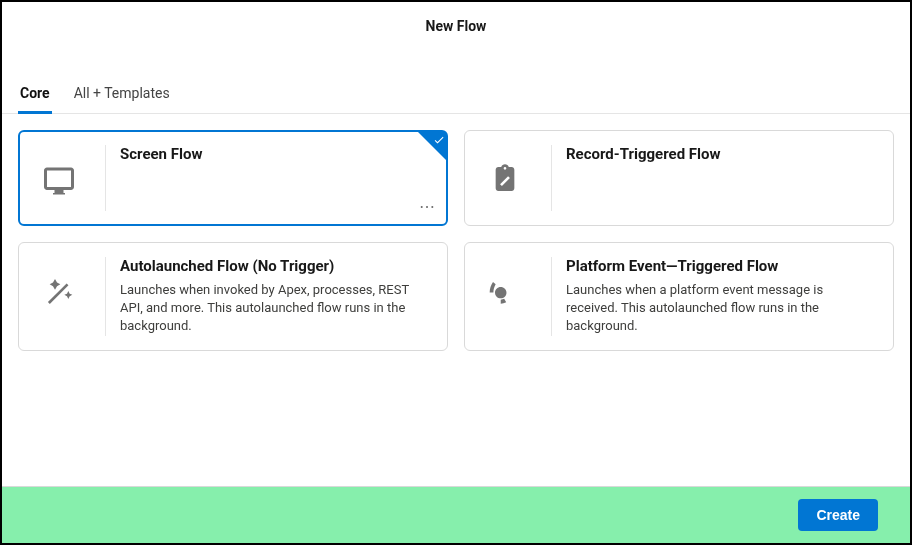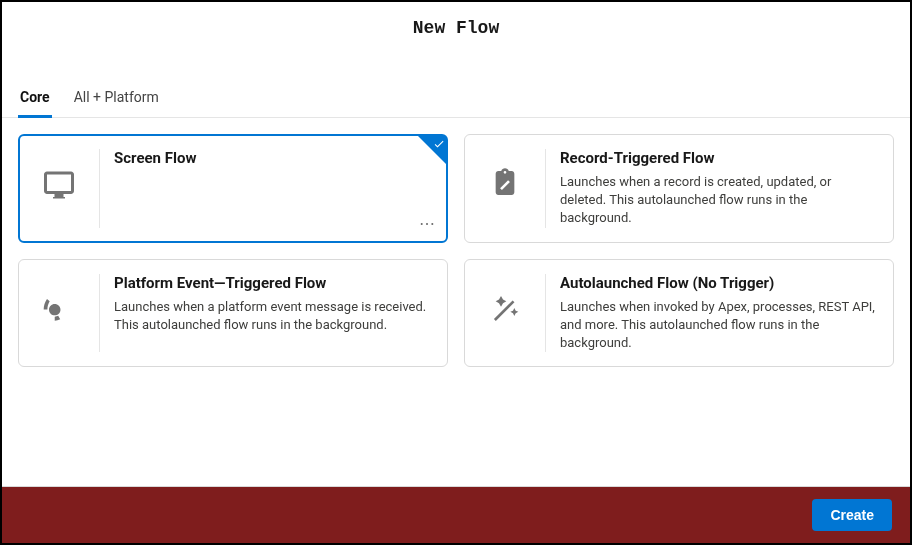--- a/index.html
+++ b/index.html
@@ -11,23 +11,22 @@
       display: flex;
       flex-direction: column;
       background: #fff;
       color: #181818;
     }
     .header {
       text-align: center;
       padding: 16px 0 14px;
     }
     .header h1 {
-      font-size: 18px;
+      font-size: 14px;
       font-weight: 700;
-      font-family: Liberation Mono, monospace;
     }
     .tabs {
       display: flex;
       gap: 20px;
       padding: 0 16px;
       border-bottom: 1px solid #e5e5e5;
       margin-top: 36px;
     }
     .tab {
       padding: 0 2px 10px;
@@ -52,21 +51,21 @@
     .grid {
       display: grid;
       grid-template-columns: 1fr 1fr;
       gap: 16px;
     }
     .card {
       border: 1px solid #d9d9d9;
       border-radius: 6px;
       padding: 14px 16px 14px 14px;
       display: flex;
-      gap: 14px;
+      gap: 20px;
       cursor: pointer;
       position: relative;
       background: #fff;
       min-height: 96px;
     }
     .card.selected {
       border: 2px solid #0176d3;
       padding: 13px 15px 13px 13px;
     }
     .checkcorner {
@@ -116,22 +115,22 @@
     .ellipsis {
       position: absolute;
       right: 10px;
       bottom: 8px;
       color: #747474;
       font-size: 16px;
       letter-spacing: 1px;
     }
     .footer {
       border-top: 1px solid #d9d9d9;
-      background: #7f1d1d;
-      padding: 12px 18px;
+      background: #86efac;
+      padding: 12px 32px;
       display: flex;
       justify-content: flex-end;
     }
     .btn-primary {
       background: #0176d3;
       color: #fff;
       border: none;
       border-radius: 4px;
       padding: 8px 18px;
       font-size: 14px;
@@ -141,21 +140,21 @@
   </style>
 </head>
 <body>
 
 <div class="header">
   <h1>New Flow</h1>
 </div>
 
 <div class="tabs">
   <div class="tab active">Core</div>
-  <div class="tab">All + Platform</div>
+  <div class="tab">All + Templates</div>
 </div>
 
 <div class="content">
   <div class="grid">
 
     <div class="card selected">
       <div class="checkcorner">
         <svg width="12" height="12" viewBox="0 0 24 24">
             <path fill="#fff" d="M9 16.2 4.8 12l-1.4 1.4L9 19 21 7l-1.4-1.4z"></path>
           </svg>
@@ -174,47 +173,46 @@
     <div class="card">
       <div class="iconwrap">
         <svg width="32" height="32" viewBox="0 0 24 24">
             <path d="M17 3h-2.18C14.4 1.84 13.3 1 12 1s-2.4.84-2.82 2H7c-1.1 0-2 .9-2 2v14c0 1.1.9 2 2 2h10c1.1 0 2-.9 2-2V5c0-1.1-.9-2-2-2zm-5 0c.55 0 1 .45 1 1s-.45 1-1 1-1-.45-1-1 .45-1 1-1zm2.71 10.29-5 5-1.42-1.42 5-5 1.42 1.42zM9 12.5c-.83 0-1.5-.67-1.5-1.5S8.17 9.5 9 9.5s1.5.67 1.5 1.5S9.83 12.5 9 12.5z" opacity="0"></path>
             <path d="M17 3h-2.18C14.4 1.84 13.3 1 12 1s-2.4.84-2.82 2H7c-1.1 0-2 .9-2 2v14c0 1.1.9 2 2 2h10c1.1 0 2-.9 2-2V5c0-1.1-.9-2-2-2zm-5 0c.55 0 1 .45 1 1s-.45 1-1 1-1-.45-1-1 .45-1 1-1zm3.3 13.7-6-6 1.4-1.4 6 6-1.4 1.4z" opacity="0"></path>
             <path d="M17 3h-2.18C14.4 1.84 13.3 1 12 1s-2.4.84-2.82 2H7c-1.1 0-2 .9-2 2v14c0 1.1.9 2 2 2h10c1.1 0 2-.9 2-2V5c0-1.1-.9-2-2-2zm-5 0c.55 0 1 .45 1 1s-.45 1-1 1-1-.45-1-1 .45-1 1-1zM9.7 17.3l-1.4-1.4 6-6 1.4 1.4-6 6z"></path>
           </svg>
       </div>
       <div class="card-body">
         <div class="card-title">Record-Triggered Flow</div>
-        <div class="card-desc">Launches when a record is created, updated, or deleted. This autolaunched flow runs in the background.</div>
-      </div>
-    </div>
-
+      </div>
+    </div>
+
+
+    <div class="card">
+      <div class="iconwrap">
+        <svg width="32" height="32" viewBox="0 0 24 24">
+            <path d="M7.5 5.6 9 3l1.5 2.6L13 7l-2.5 1.4L9 11l-1.5-2.6L5 7l2.5-1.4zM19 12l1 2 2 .9-2 1.1-1 2-1-2-2-1.1 2-.9 1-2zM17.7 6.3l-14 14 1.4 1.4 14-14-1.4-1.4z"></path>
+          </svg>
+      </div>
+      <div class="card-body">
+        <div class="card-title">Autolaunched Flow (No Trigger)</div>
+        <div class="card-desc">Launches when invoked by Apex, processes, REST API, and more. This autolaunched flow runs in the background.</div>
+      </div>
+    </div>
 
     <div class="card">
       <div class="iconwrap">
         <svg width="32" height="32" viewBox="0 0 24 24">
             <path d="M5 7c-1.1 1.9-1.7 4-1.7 6.2H.5C.5 10.3 1.4 7.5 3 5.2L5 7zm3.8 11.5c.9 0 1.8-.2 2.6-.6l1.5 2.6c-1.3.6-2.7 1-4.1 1v-3zM8.8 9c2.4 0 4.3 1.9 4.3 4.3s-1.9 4.2-4.3 4.2-4.3-1.9-4.3-4.2S6.4 9 8.8 9z"></path>
           </svg>
       </div>
       <div class="card-body">
         <div class="card-title">Platform Event—Triggered Flow</div>
         <div class="card-desc">Launches when a platform event message is received. This autolaunched flow runs in the background.</div>
       </div>
     </div>
 
-    <div class="card">
-      <div class="iconwrap">
-        <svg width="32" height="32" viewBox="0 0 24 24">
-            <path d="M7.5 5.6 9 3l1.5 2.6L13 7l-2.5 1.4L9 11l-1.5-2.6L5 7l2.5-1.4zM19 12l1 2 2 .9-2 1.1-1 2-1-2-2-1.1 2-.9 1-2zM17.7 6.3l-14 14 1.4 1.4 14-14-1.4-1.4z"></path>
-          </svg>
-      </div>
-      <div class="card-body">
-        <div class="card-title">Autolaunched Flow (No Trigger)</div>
-        <div class="card-desc">Launches when invoked by Apex, processes, REST API, and more. This autolaunched flow runs in the background.</div>
-      </div>
-    </div>
-
   </div>
 </div>
 
 <div class="footer">
   <button class="btn-primary">Create</button>
 </div>
 
 </body></html>

